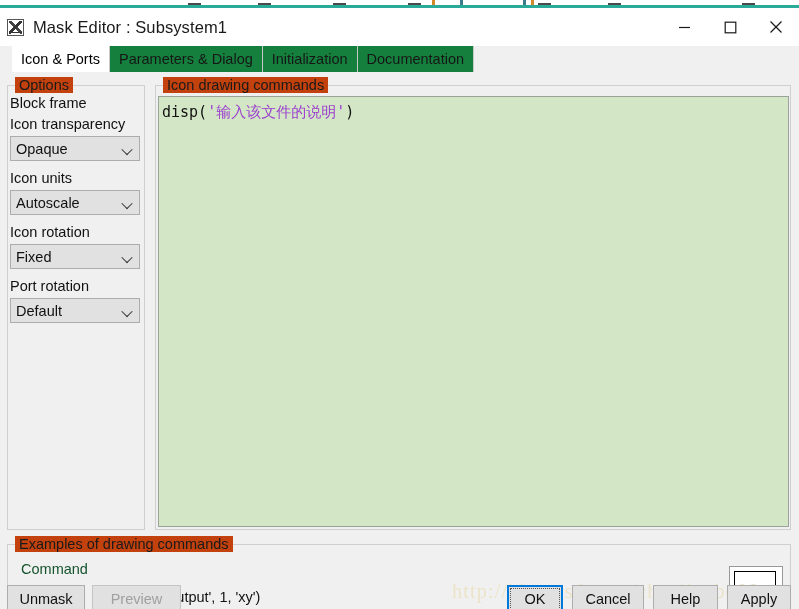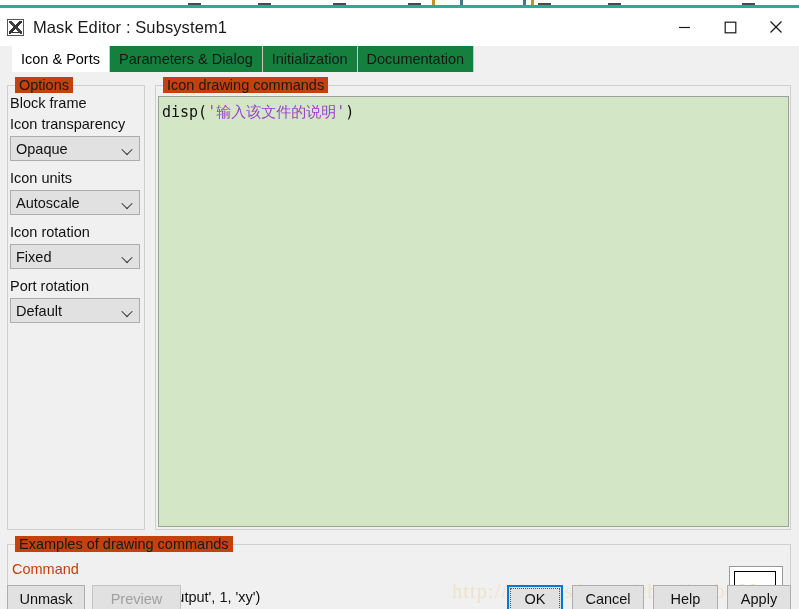--- a/index.html
+++ b/index.html
@@ -121,21 +121,21 @@
     font-family: "DejaVu Sans Mono", "Liberation Mono", monospace;
     font-size: 15px; line-height: 21px;
     white-space: pre; overflow: hidden;
     color: #111;
   }
   #code-editor .str { color: #9b3fcf; }
 
   
   #examples-group { left: 7px; top: 472px; width: 784px; height: 66px; }
   #cmd-row { position: absolute; left: 4px; top: 10px; width: 776px; height: 27px; display: flex; align-items: center; }
-  .row-label { font-size: 14.5px; color: #c2410c; width: 85px; flex: none; }
+  .row-label { font-size: 14.5px; color: #14532d; width: 85px; flex: none; text-align: center; }
   #cmd-select {
     position: relative; height: 26px; width: 630px;
     background: #e1e1e1; border: 1px solid #adadad;
     display: flex; align-items: center;
   }
   #cmd-select .val {
     font-family: "DejaVu Sans Mono", "Liberation Mono", monospace;
     font-size: 13.5px; color: #111; padding-left: 5px; white-space: nowrap;
   }
   #syntax-row { position: absolute; left: 4px; top: 44px; width: 776px; display: flex; align-items: center; }

